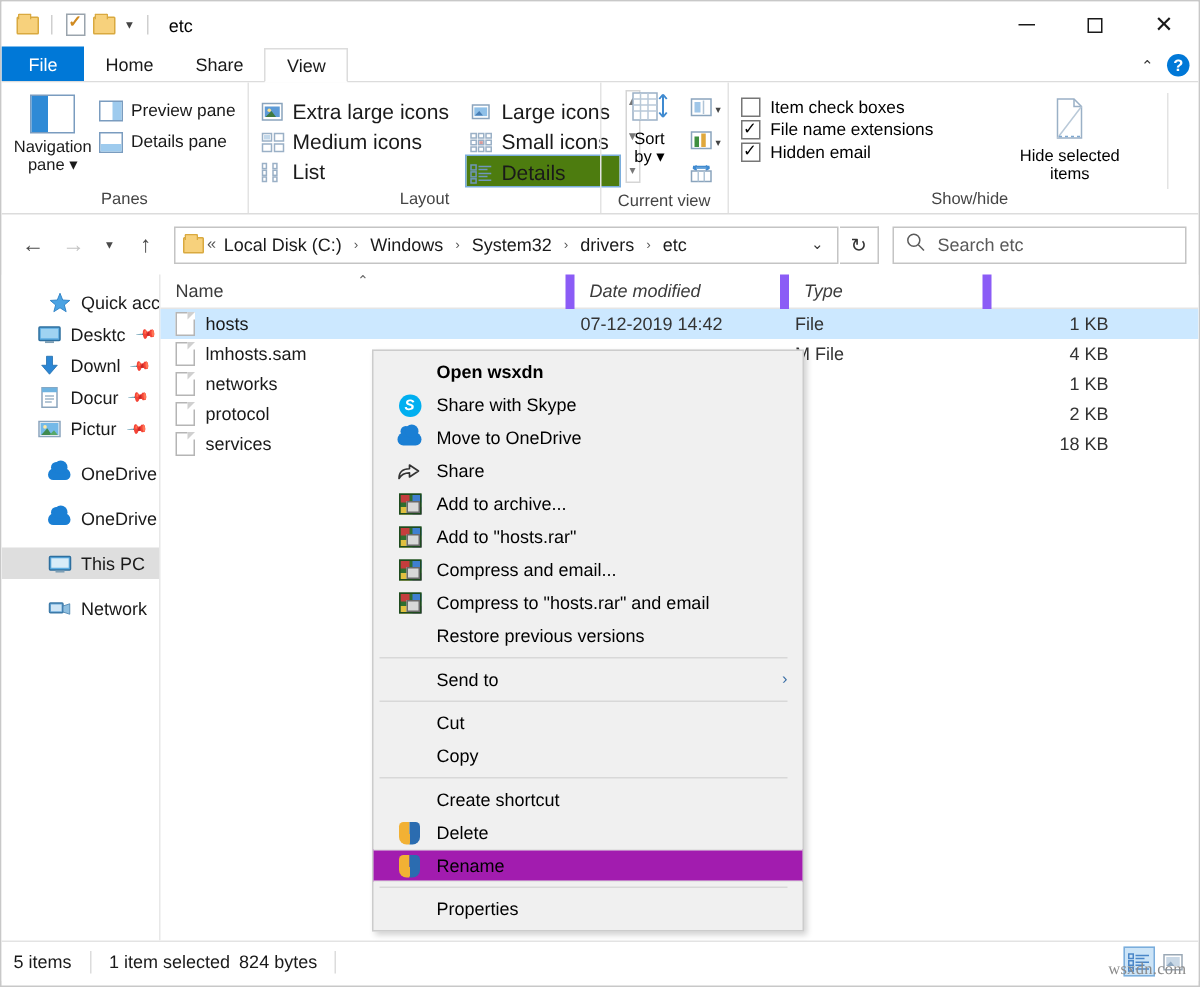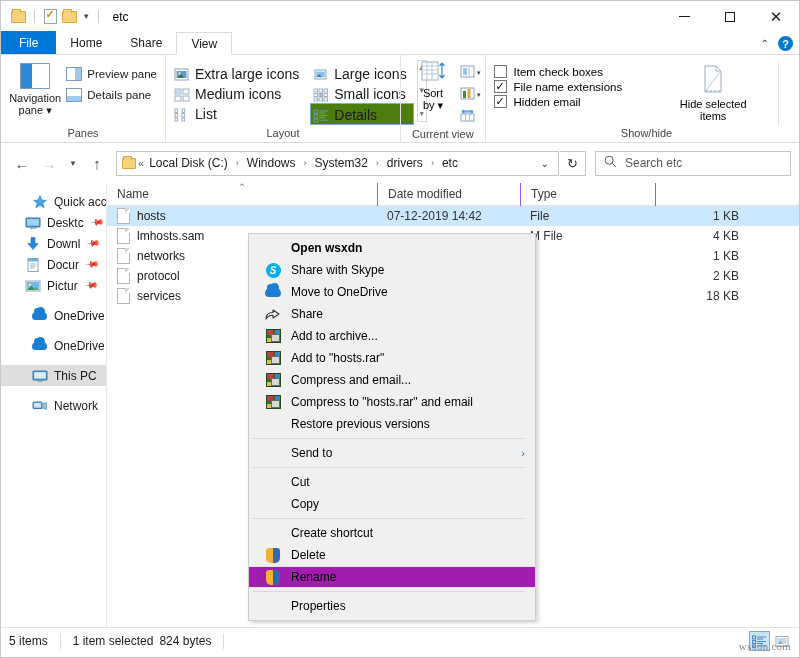--- a/index.html
+++ b/index.html
@@ -233,21 +233,21 @@
 
   .filelist { flex: 1; background: #fff; position: relative; border-left: 1px solid #e8e8e8; }
   .colhdr {
     height: 23px; display: flex; align-items: center; border-bottom: 1px solid #e5e5e5;
     position: relative; font-size: 12px; color: #3c3c3c;
   }
   .col {
     height: 23px; display: flex; align-items: center; padding-left: 10px;
     position: relative;
   }
-  .col + .col { border-left: 1px solid #8b5cf6; }
+  .col + .col { border-left: 6px solid #8b5cf6; font-style: italic; }
   .col.name { width: 270px; }
   .col.date { width: 143px; }
   .col.type { width: 135px; }
   .col.size { width: 96px; }
   .sort-arrow {
     position: absolute; top: -1px; left: 50%; transform: translateX(-50%);
     font-size: 9px; color: #6a6a6a;
   }
   .rows { position: relative; }
   .row {

